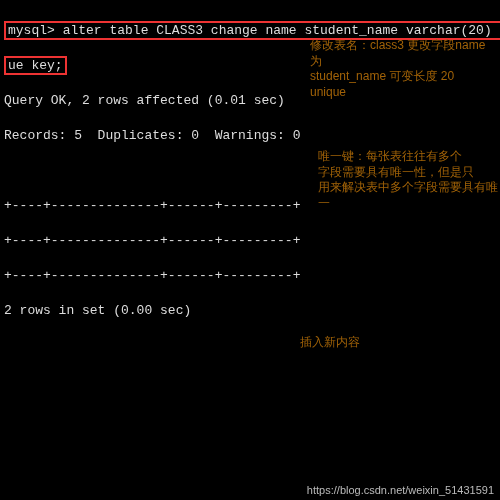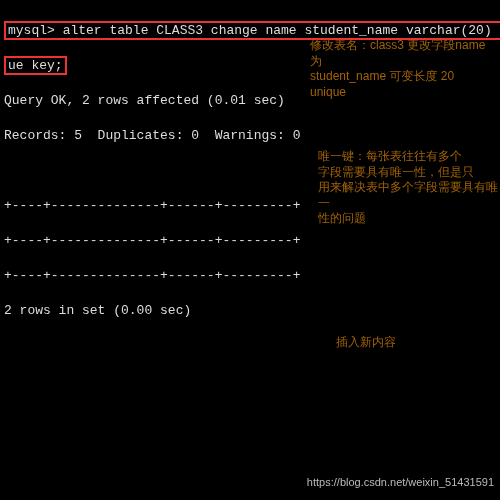--- a/index.html
+++ b/index.html
@@ -28,21 +28,21 @@
     position: absolute;
     color: #a16207;
     font-size: 12px;
     font-family: "SimSun", "Microsoft YaHei", sans-serif;
     line-height: 1.3;
     white-space: normal;
     width: 180px;
   }
   .watermark {
     position: absolute;
-    bottom: 12px;
+    bottom: 4px;
     right: 6px;
     color: #bbb;
     font-size: 11px;
     font-family: sans-serif;
   }
   .tbl-row { display: block; }
 </style>
 </head>
 <body>
 
@@ -77,20 +77,19 @@
 
 <div class="red-note" style="top:38px; left:310px;">
   <div>修改表名：class3 更改字段name为</div>
   <div>student_name 可变长度 20 unique</div>
 </div>
 
 <div class="red-note" style="top:135px; left:318px;margin-top:14px;">
   <div>唯一键：每张表往往有多个</div>
   <div>字段需要具有唯一性，但是只</div>
   <div>用来解决表中多个字段需要具有唯一</div>
-  <div>性的问题</div>
 </div>
 
-<div class="red-note" style="top:335px; left:336px; width:120px;">
+<div class="red-note" style="top:335px; left:300px; width:120px;">
   <div>插入新内容</div>
 </div>
 
 <div class="watermark">https://blog.csdn.net/weixin_51431591</div>
 
 </body></html>

